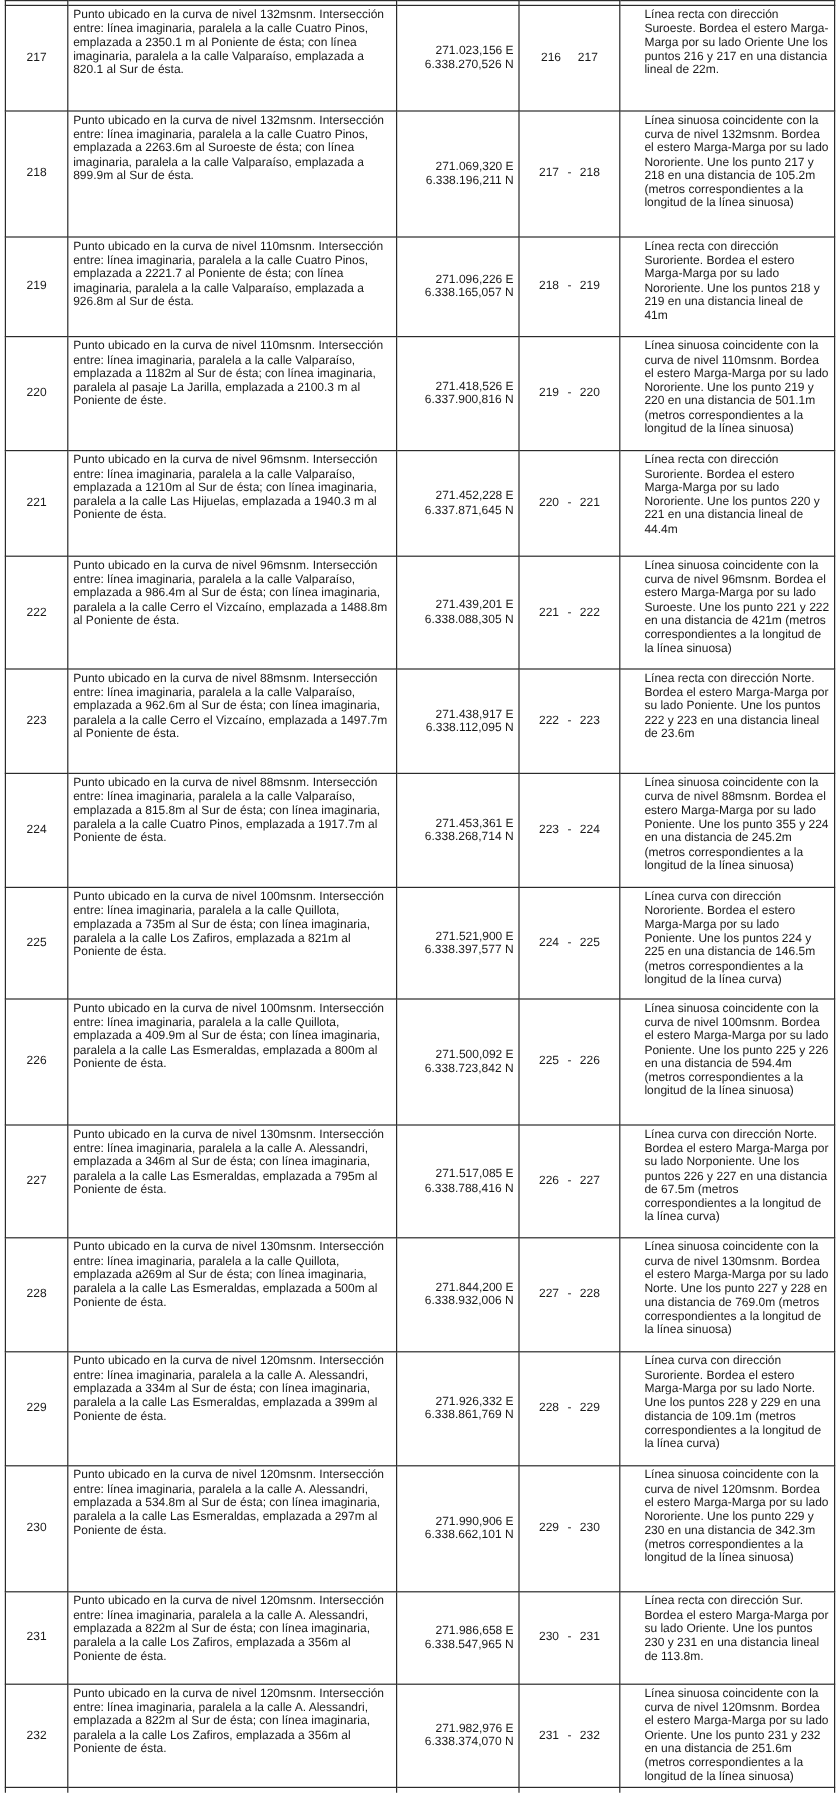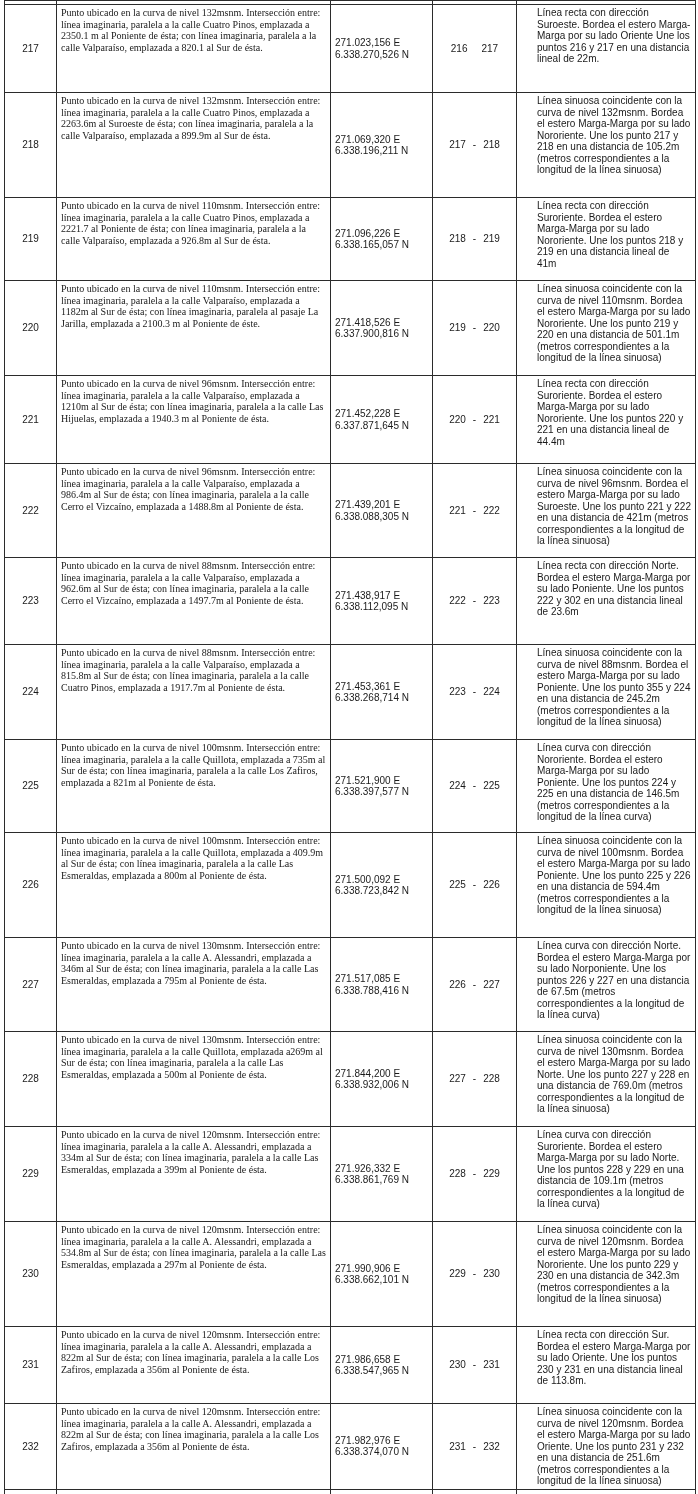--- a/index.html
+++ b/index.html
@@ -28,24 +28,23 @@
     overflow: hidden;
     word-wrap: break-word;
   }
   td.point {
     text-align: center;
     vertical-align: middle;
   }
   td.desc {
     text-align: left;
     vertical-align: top;
-    font-family: Liberation Serif, serif;
   }
   td.coords {
-    text-align: left;
+    text-align: right;
     vertical-align: middle;
   }
   td.segment {
     text-align: center;
     vertical-align: middle;
     padding: 2px 2px;
   }
   td.segment .seg-wrap {
     display: inline-flex;
     justify-content: center;
@@ -245,21 +244,21 @@
       <div>6.338.112,095 N</div>
     </td>
     <td class="segment">
       <span class="seg-wrap">
               <span>222</span>
               <span>-</span>
               <span>223</span>
             </span>
     </td>
     <td class="linedesc">
-      <span>Línea recta con dirección Norte. Bordea el estero Marga-Marga por su lado Poniente. Une los puntos 222 y 302 en una distancia lineal de 23.6m</span>
+      <span>Línea recta con dirección Norte. Bordea el estero Marga-Marga por su lado Poniente. Une los puntos 222 y 223 en una distancia lineal de 23.6m</span>
     </td>
   </tr>
         <tr>
     <td class="point">
       <span>224</span>
     </td>
     <td class="desc">
       <span>Punto ubicado en la curva de nivel 88msnm. Intersección entre: línea imaginaria, paralela a la calle Valparaíso, emplazada a 815.8m al Sur de ésta; con línea imaginaria, paralela a la calle Cuatro Pinos, emplazada a 1917.7m al Poniente de ésta.</span>
     </td>
     <td class="coords">

